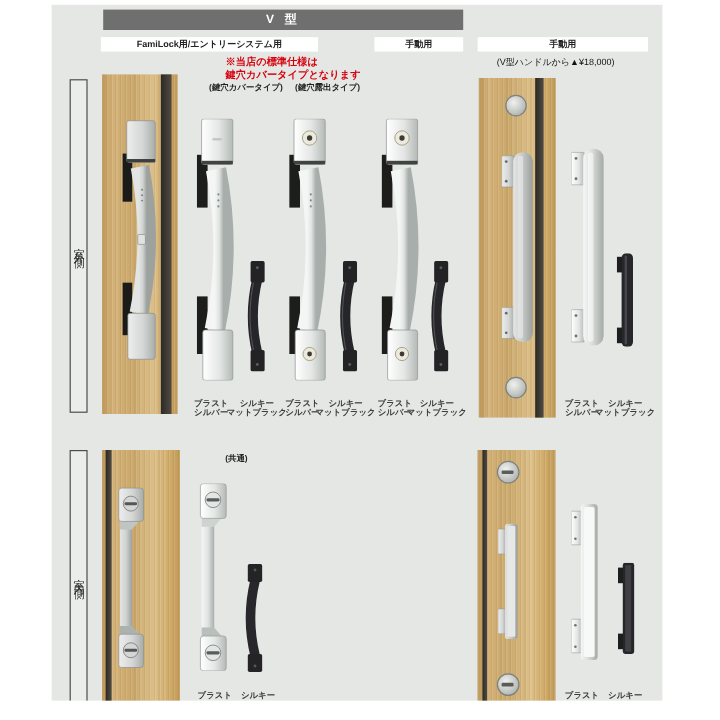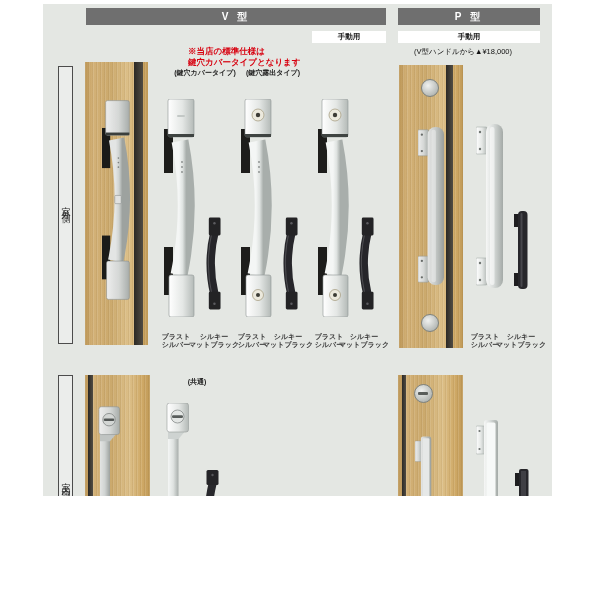--- a/index.html
+++ b/index.html
@@ -1,16 +1,16 @@
 <!DOCTYPE html>
 <html><head>
 <meta charset="utf-8">
 <style>
   html,body{margin:0;padding:0;}
-  .stage{position:relative;width:600px;height:496px;background:#ffffff;overflow:hidden;
+  .stage{position:relative;width:600px;height:584px;background:#ffffff;overflow:hidden;
          font-family:"Liberation Sans",sans-serif;}
   .panel{position:absolute;left:43px;top:4px;width:509px;height:593px;background:#e4e7e3;}
   .hbar{position:absolute;top:8px;height:17px;background:#6f6f6f;color:#ffffff;
         font-size:10px;font-weight:bold;letter-spacing:3px;text-align:center;line-height:18px;}
   .wbox{position:absolute;top:31px;height:12px;background:#ffffff;color:#222;
         font-size:7.5px;font-weight:bold;text-align:center;line-height:12.5px;}
   .rednote{position:absolute;left:188px;top:46px;color:#d7000f;font-size:8.5px;font-weight:bold;
         line-height:10.5px;white-space:pre-line;}
   .variant{position:absolute;top:68px;transform:translateX(-50%);font-size:7px;font-weight:bold;color:#222;}
   .pricenote{position:absolute;top:47px;transform:translateX(-50%);font-size:7.5px;color:#111;}
@@ -52,21 +52,21 @@
         <stop offset="0" stop-color="#f6f7f6"></stop>
           <stop offset="0.45" stop-color="#d7dbd9"></stop>
           <stop offset="1" stop-color="#a4aaa7"></stop>
       </linearGradient>
     </defs>
   </svg>
 
   <div class="panel"></div>
 
   <div class="hbar" style="left:86px;width:300px;">V 型</div>
-  <div class="hbar" style="left:398px;width:142px;">P 型</div>
+  <div class="wbox" style="left:84px;width:181px;">FamiLock用/エントリーシステム用</div>
   <div class="wbox" style="left:312px;width:74px;">手動用</div>
   <div class="wbox" style="left:398px;width:142px;">手動用</div>
   <div class="rednote">※当店の標準仕様は
 鍵穴カバータイプとなります</div>
   <div class="variant" style="left:205px;">(鍵穴カバータイプ)</div>
   <div class="variant" style="left:273px;">(鍵穴露出タイプ)</div>
   <div class="pricenote" style="left:463px;">(V型ハンドルから▲¥18,000)</div>
 
   <div class="sidebox" style="top:66px;height:276px;">
     <span>室外側</span>

